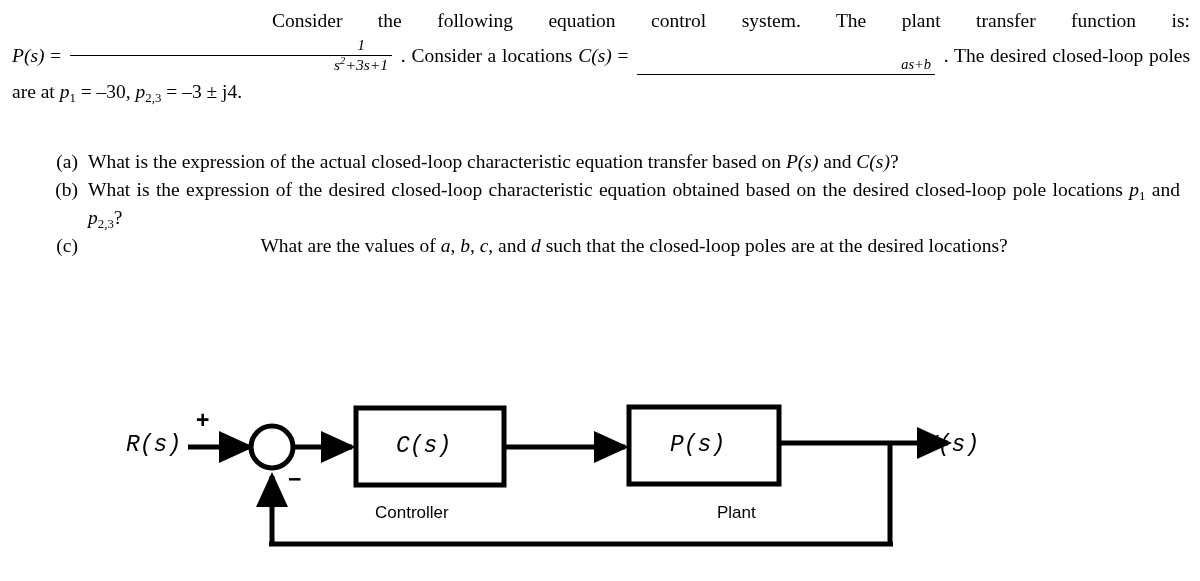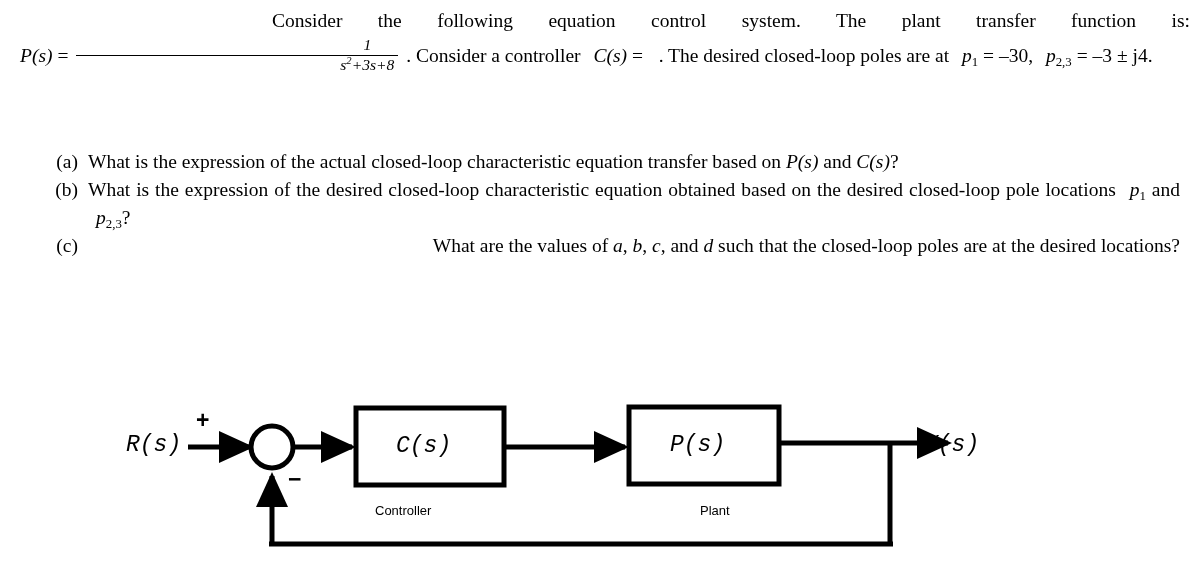--- a/index.html
+++ b/index.html
@@ -30,21 +30,21 @@
   .statement .run { }
 
   
   .mi {
     font-style: italic;
     font-family: "Liberation Serif", "DejaVu Serif", serif;
   }
   .mup {
     font-style: normal;
   }
-  .nb { white-space: nowrap; margin-left: 8px; }
+  .nb { white-space: nowrap; }
 
   .frac {
     display: inline-block;
     vertical-align: -0.52em;
     text-align: center;
     line-height: 1.08;
     margin: 0 3px;
     font-size: 0.80em;
   }
   .frac .num {
@@ -89,42 +89,42 @@
     width: 38px;
     flex: 0 0 38px;
     text-align: right;
     padding-right: 10px;
     box-sizing: border-box;
   }
   .qbody {
     flex: 1 1 auto;
     text-align: justify;
   }
-  .qbody.nojustify { text-align: right; }
+  .qbody.nojustify { text-align: center; }
 
   
   #diagram {
     position: absolute;
     left: 0;
     top: 380px;
     width: 1200px;
     height: 201px;
   }
   .dg-label {
     position: absolute;
     font-family: Liberation Mono, monospace;
     font-style: italic;
     font-size: 23px;
     white-space: nowrap;
   }
   .dg-caption {
     position: absolute;
     font-family: "Liberation Sans", "DejaVu Sans", sans-serif;
     font-style: normal;
-    font-size: 13px;
+    font-size: 17px;
     white-space: nowrap;
   }
   .dg-sign {
     position: absolute;
     font-family: "Liberation Sans", "DejaVu Sans", sans-serif;
     font-size: 23px;
     font-weight: 600;
     line-height: 1;
   }
 </style>
@@ -132,30 +132,31 @@
 <body>
 
 <div class="statement">
   <span class="run">Consider the following equation control system. The plant transfer function is:</span>
 
   <span class="nb">
     <span class="mi">P(s)</span>
     <span class="mup">=</span>
     <span class="frac">
       <span class="num mi">1</span>
-      <span class="den"><span class="mi">s</span><sup class="exp">2</sup><span class="mi">+3s+8</span></span>
+      <span class="den"><span class="mi">s</span><sup class="exp">2</sup><span class="mi">+3s+1</span></span>
     </span>
   </span><span>.</span>
 
-  <span>Consider a controller</span>
+  <span>Consider a locations</span>
 
   <span class="nb">
     <span class="mi">C(s)</span>
     <span class="mup">=</span>
     <span class="frac small">
+      <span class="num mi">as+b</span>
     </span>
   </span><span>.</span>
 
   <span>The desired closed-loop poles are at</span>
 
   <span class="nb"><span class="mi">p</span><sub>1</sub>
     <span class="mup">=</span>
     <span class="mup">–30,</span></span>
 
   <span class="nb"><span class="mi">p</span><sub>2,3</sub>
@@ -221,17 +222,17 @@
   <div class="dg-sign" style="left:196px; top:29px;">+</div>
 
   <div class="dg-sign" style="left:288px; top:88px;">−</div>
 
   <div class="dg-label" style="left:396px; top:53px;">C(s)</div>
 
   <div class="dg-caption" style="left:375px; top:123px;">Controller</div>
 
   <div class="dg-label" style="left:670px; top:52px;">P(s)</div>
 
-  <div class="dg-caption" style="left:700px; top:123px;">Plant</div>
+  <div class="dg-caption" style="left:717px; top:123px;">Plant</div>
 
   <div class="dg-label" style="left:924px; top:52px;">Y(s)</div>
 
 </div>
 
 </body></html>

